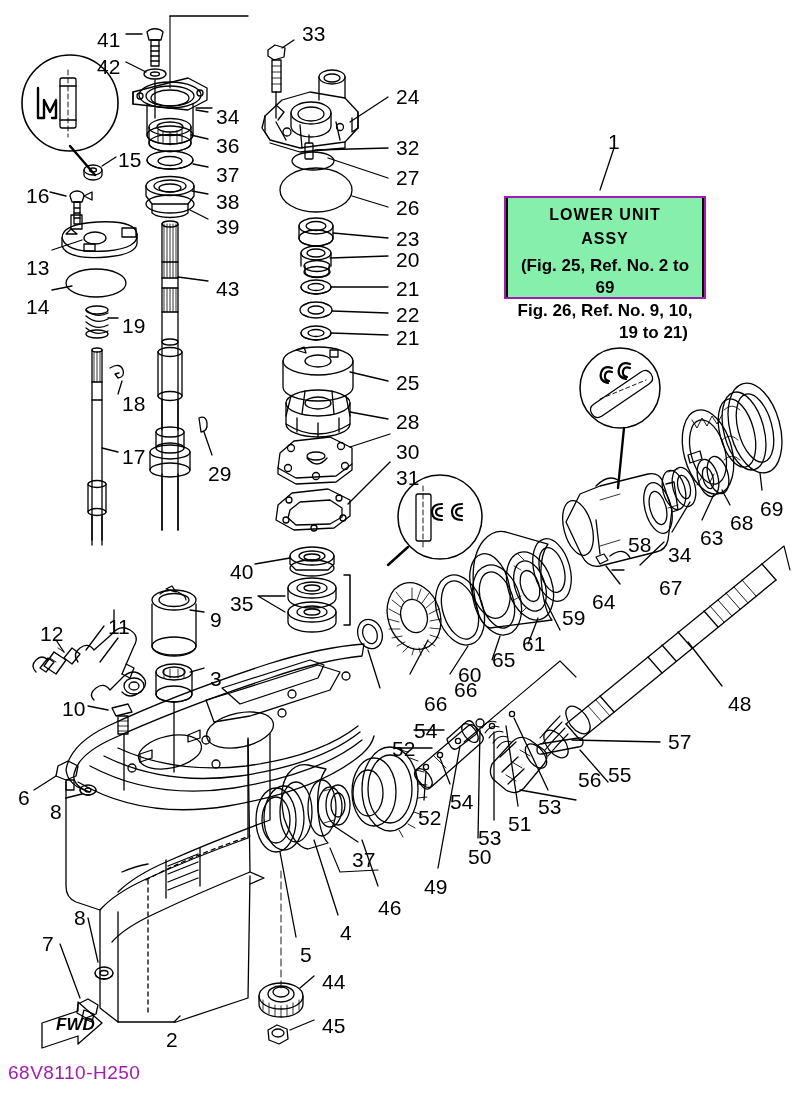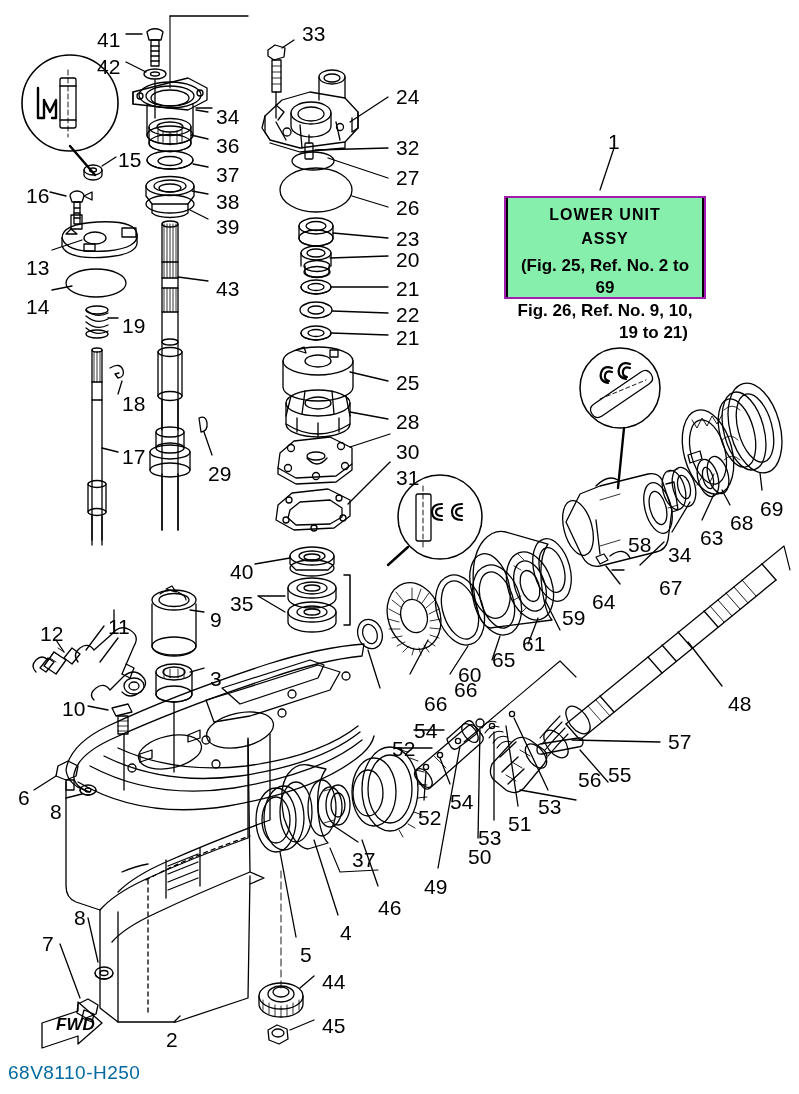--- a/index.html
+++ b/index.html
@@ -1,21 +1,21 @@
 <!DOCTYPE html>
 <html><head>
 <meta charset="utf-8">
 <style>
   html,body{margin:0;padding:0;background:#fff;}
   body{font-family:"Liberation Sans", sans-serif;}
   #page{position:relative;width:799px;height:1094px;background:#fff;overflow:hidden;}
   #page svg{position:absolute;left:0;top:0;}
   .cal{position:absolute;font-family:"Liberation Sans", sans-serif;font-size:21px;font-weight:400;color:#000;white-space:nowrap;letter-spacing:0px;}
   .title{position:absolute;font-style:italic;font-weight:bold;font-size:27px;letter-spacing:1px;color:#000;white-space:nowrap;}
-  .code{position:absolute;font-size:19px;color:#0369a1;white-space:nowrap;letter-spacing:0.5px;}
+  .code{position:absolute;font-size:19px;color:#a21caf;white-space:nowrap;letter-spacing:0.5px;}
   .legend{position:absolute;border:2px solid #a21caf;background:#86efac;text-align:center;}
   .legend .inner{border-left:2px solid #000;border-right:2px solid #000;height:100%;box-sizing:border-box;padding:6px 8px 7px 8px;}
   .lg1{font-size:16px;font-weight:bold;letter-spacing:1px;margin-top:2px;}
   .lg2{font-size:16px;font-weight:bold;letter-spacing:1px;margin-top:6px;}
   .lg3{font-size:17px;font-weight:bold;margin-top:7px;line-height:1.32;}
   .lg3 span{display:block;}
   .lg3 .ind{text-align:right;padding-right:6px;}
   .fwd{position:absolute;font-size:17px;font-weight:bold;font-style:italic;}
 </style>
 </head>

